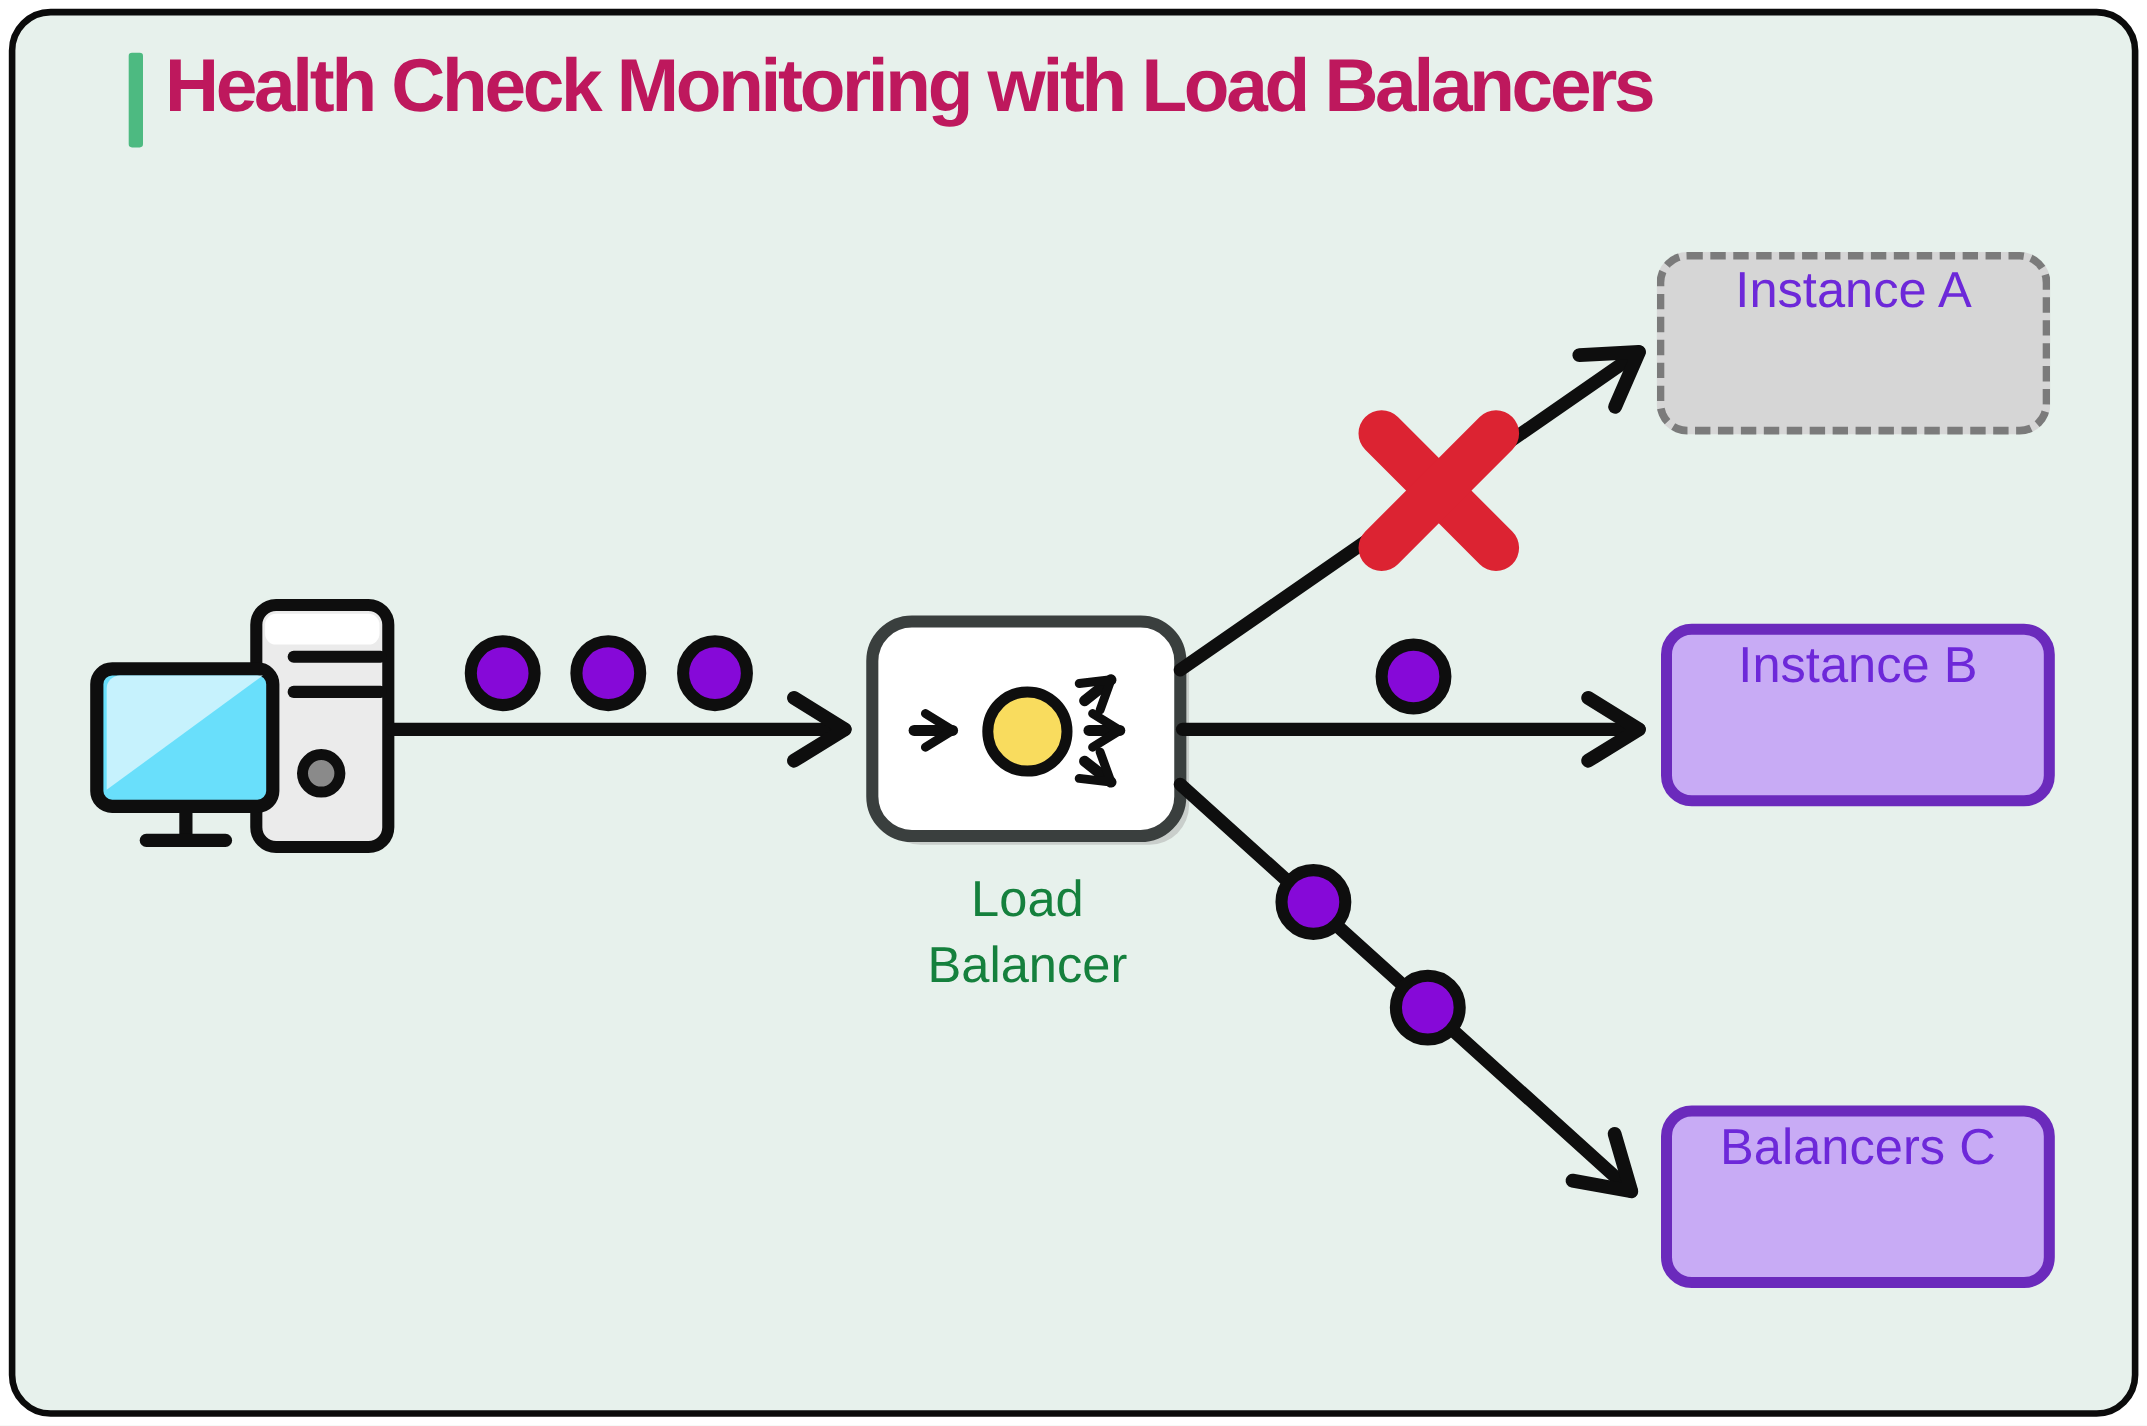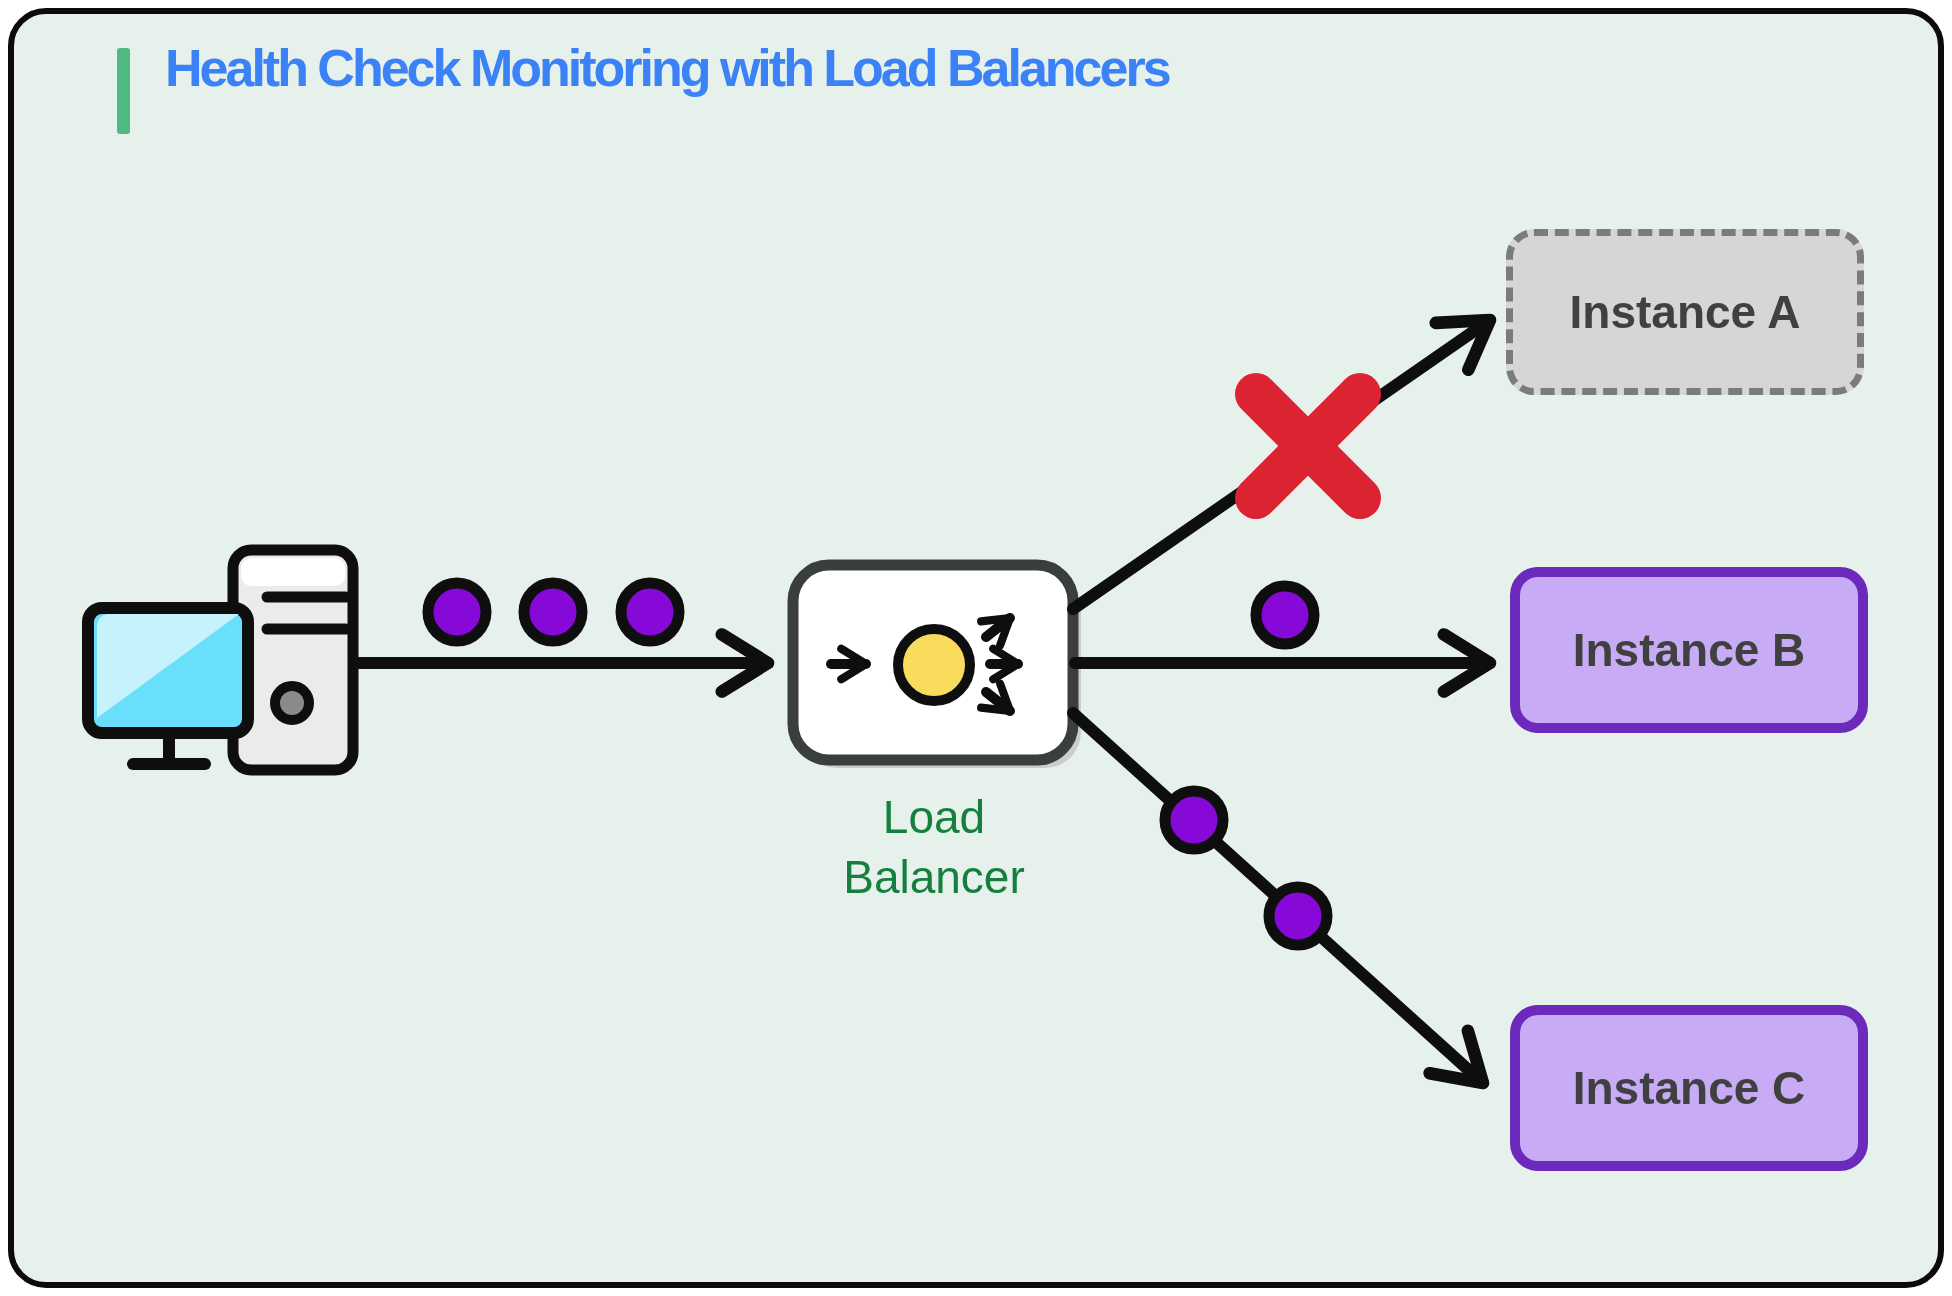--- a/index.html
+++ b/index.html
@@ -11,34 +11,34 @@
     position:absolute;left:8px;top:8px;right:8px;bottom:8px;
     background:var(--canvas-bg,#e7f1ec);
     border:6px solid #0b0b0b;border-radius:38px;z-index:0;
   }
   .title-wrap{position:absolute;left:117px;top:36px;z-index:2;display:flex;align-items:flex-start;}
   .accent-bar{
     position:absolute;left:0;top:12px;width:13px;height:86px;
     background:var(--accent-green,#4dba81);border-radius:3px;
   }
   h1.page-title{
-    margin:0 0 0 48px;font-size:52px;font-weight:700;letter-spacing:-3px;
-    line-height:1.25;color:#3b82f6;white-space:nowrap;
+    margin:0 0 0 33px;font-size:68px;font-weight:700;letter-spacing:-3px;
+    line-height:1.25;color:#be185d;white-space:nowrap;
   }
   svg.diagram{position:absolute;left:0;top:0;z-index:1;}
 
   .ln{stroke:var(--outline-black,#0e0e0e);stroke-width:12;stroke-linecap:round;fill:none;}
   .ln-thin{stroke:var(--outline-black,#0e0e0e);stroke-width:10;stroke-linecap:round;fill:none;}
   .req-dot{fill:var(--request-purple,#8609d8);stroke:var(--outline-black,#0e0e0e);stroke-width:11;}
   .x-stroke{stroke:var(--error-red,#dc2332);stroke-width:42;stroke-linecap:round;}
 
   .instance{
     position:absolute;width:358px;height:166px;box-sizing:border-box;
-    border-radius:28px;display:flex;align-items:center;justify-content:center;
-    font-size:46px;font-weight:700;color:#404040;z-index:2;
+    border-radius:28px;display:flex;justify-content:center;
+    font-size:46px;font-weight:400;color:#6d28d9;z-index:2;
   }
   .instance.healthy{
     background:var(--healthy-fill,#c8abf5);
     border:10px solid var(--healthy-border,#6b2abc);
   }
   .instance.unhealthy{
     background:var(--unhealthy-fill,#d6d6d6);
     border:7px dashed var(--unhealthy-border,#7b7b7b);
   }
   #inst-a{left:1506px;top:229px;}
@@ -116,16 +116,16 @@
   <circle class="req-dot" cx="1298" cy="916" r="29"></circle>
 </svg>
 
 <div id="inst-a" class="instance unhealthy">
   <span>Instance A</span>
 </div>
 <div id="inst-b" class="instance healthy">
   <span>Instance B</span>
 </div>
 <div id="inst-c" class="instance healthy">
-  <span>Instance C</span>
+  <span>Balancers C</span>
 </div>
 
 <div class="lb-label">Load Balancer</div>
 
 </body></html>

